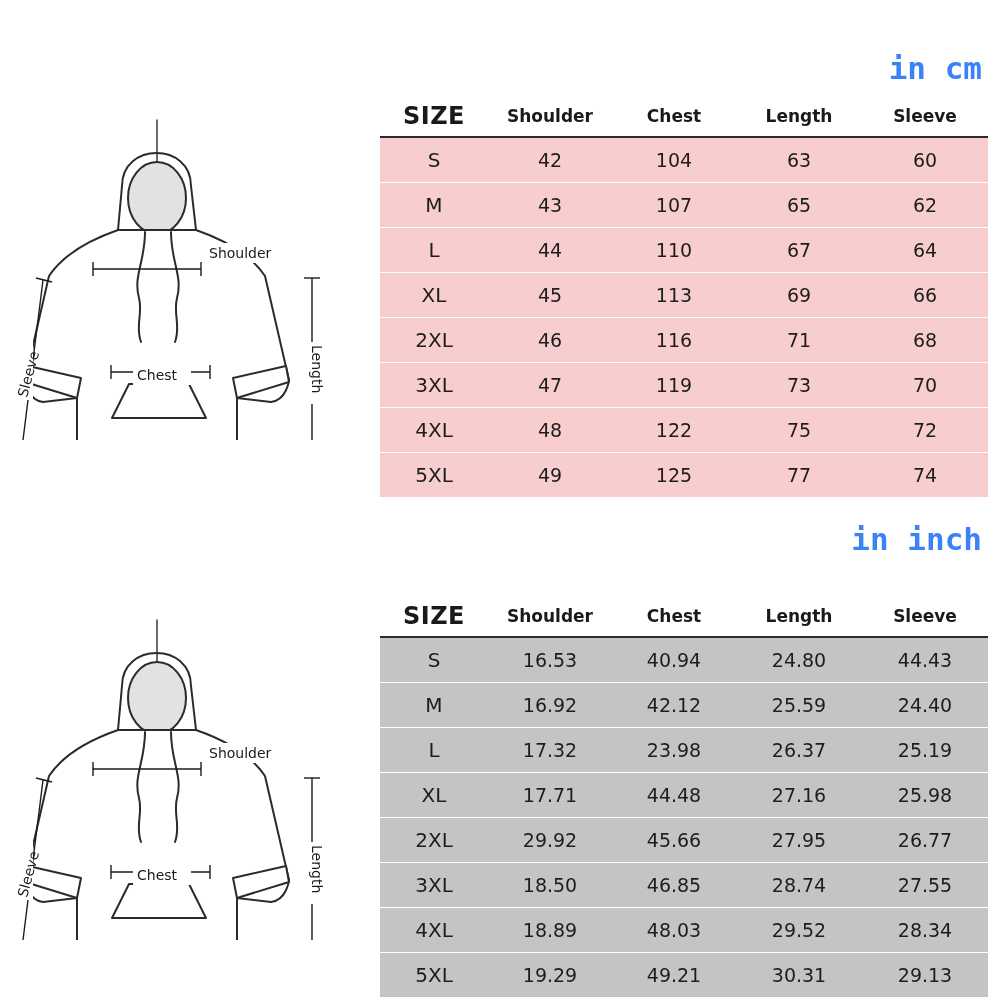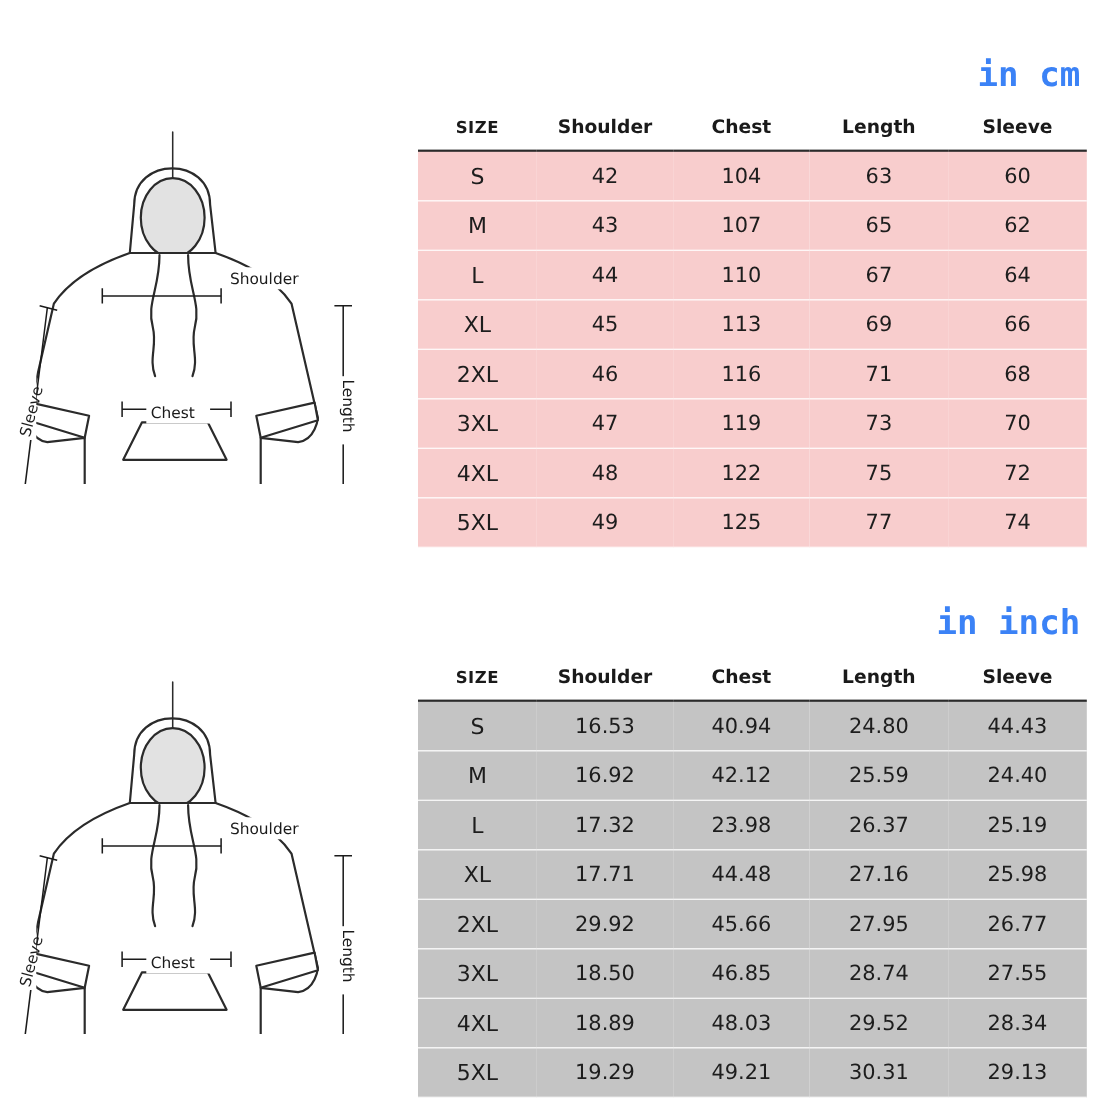--- a/index.html
+++ b/index.html
@@ -35,21 +35,21 @@
   }
   .unit-label {
     position: absolute;
     font-family: "DejaVu Sans Mono", monospace;
     font-size: 31px;
     font-weight: bold;
     color: #3b82f6;
     white-space: nowrap;
   }
   .unit-cm { right: 18px; top: 50px; }
-  .unit-inch { right: 18px; top: 548px; }
+  .unit-inch { right: 18px; top: 521px; }
 
   
   .illu {
     position: absolute;
     width: 340px;
     height: 360px;
   }
   .illu-top { left: 5px; top: 80px; }
   .illu-bottom { left: 5px; top: 580px; }
   .illu svg { display: block; width: 340px; height: 360px; }
@@ -79,21 +79,21 @@
   }
   table.size-table thead th {
     font-size: 17px;
     font-weight: bold;
     height: 40px;
     background: #ffffff;
     border-bottom: 2px solid #2b2b2b;
     color: #1a1a1a;
   }
   table.size-table thead th.size-head {
-    font-size: 15px;
+    font-size: 24px;
     letter-spacing: 0.5px;
   }
   table.size-table tbody td {
     border-bottom: 1px solid #ffffff;
   }
   table.size-table tbody td.size-col {
     font-size: 20px;
   }
   .table-cm tbody tr td { background: #f8cdcd; }
   .table-in tbody tr td { background: #c4c4c4; }

